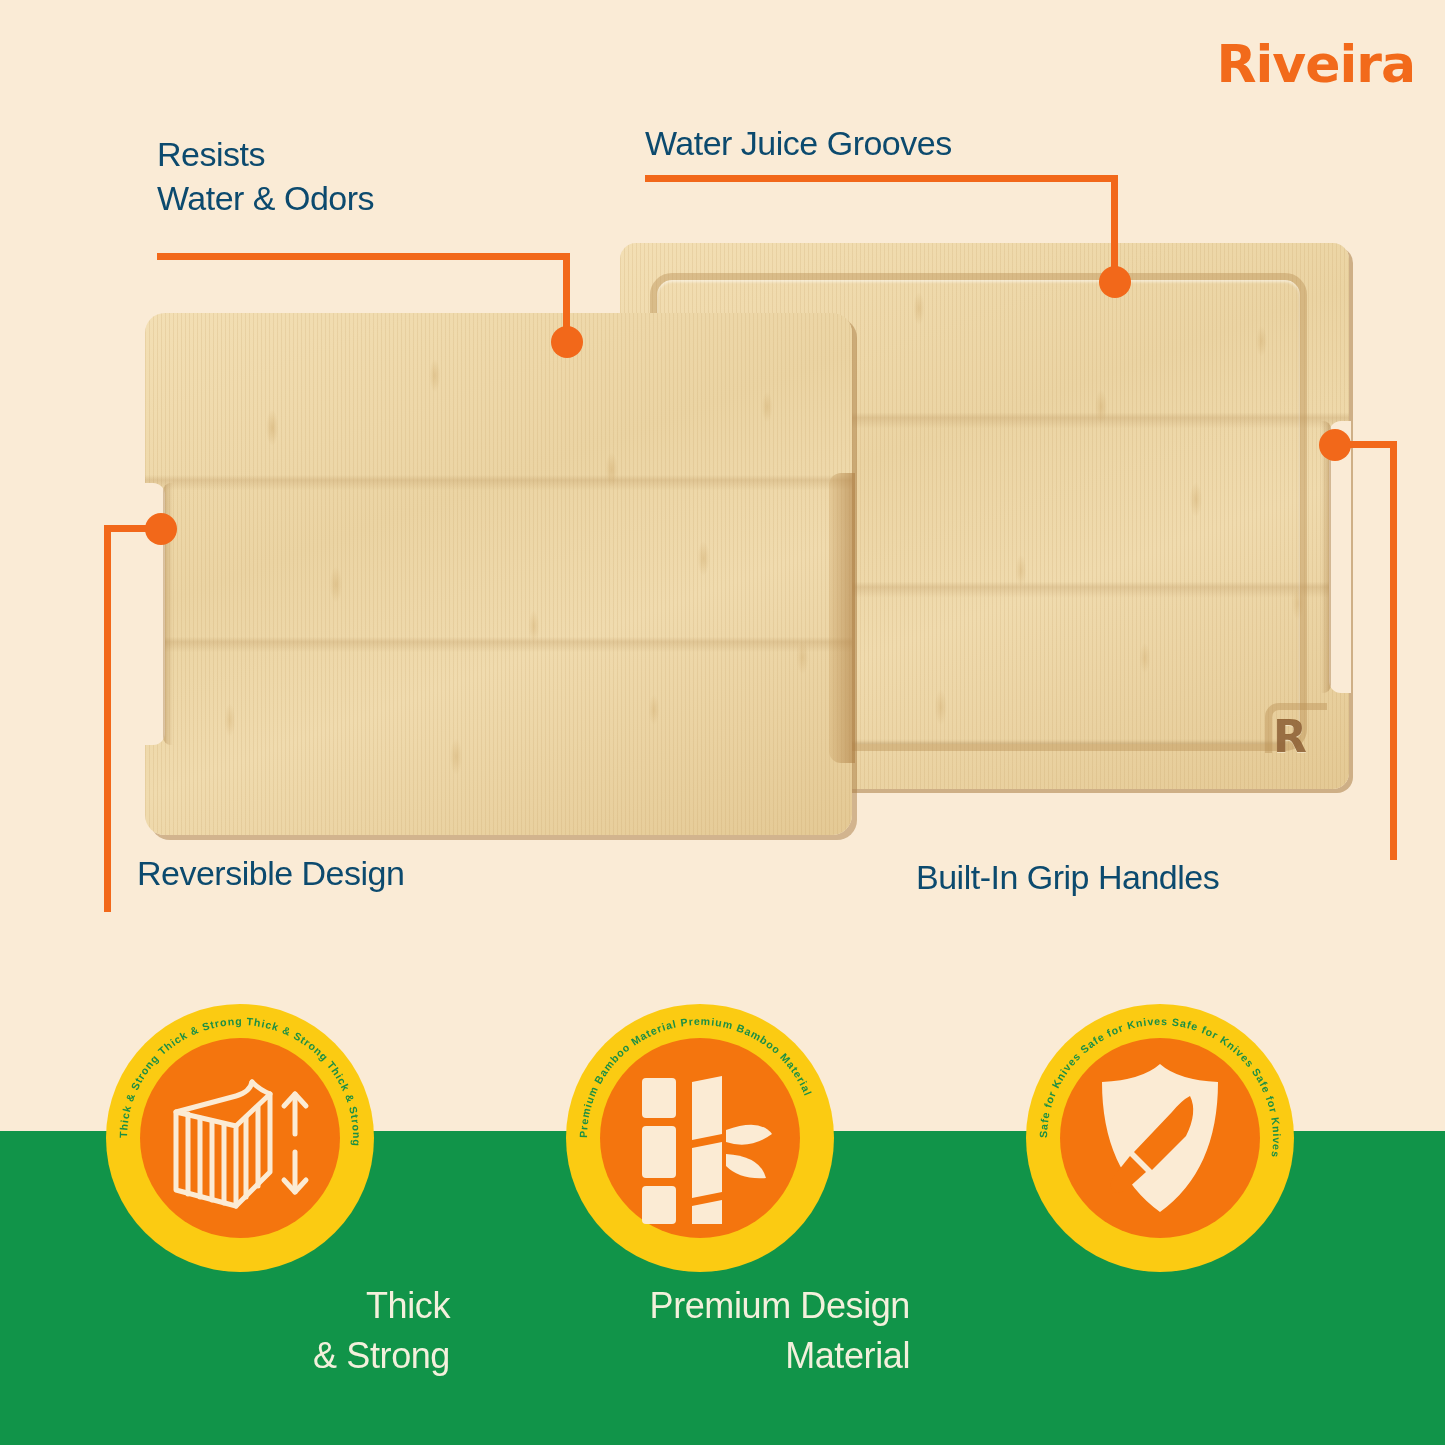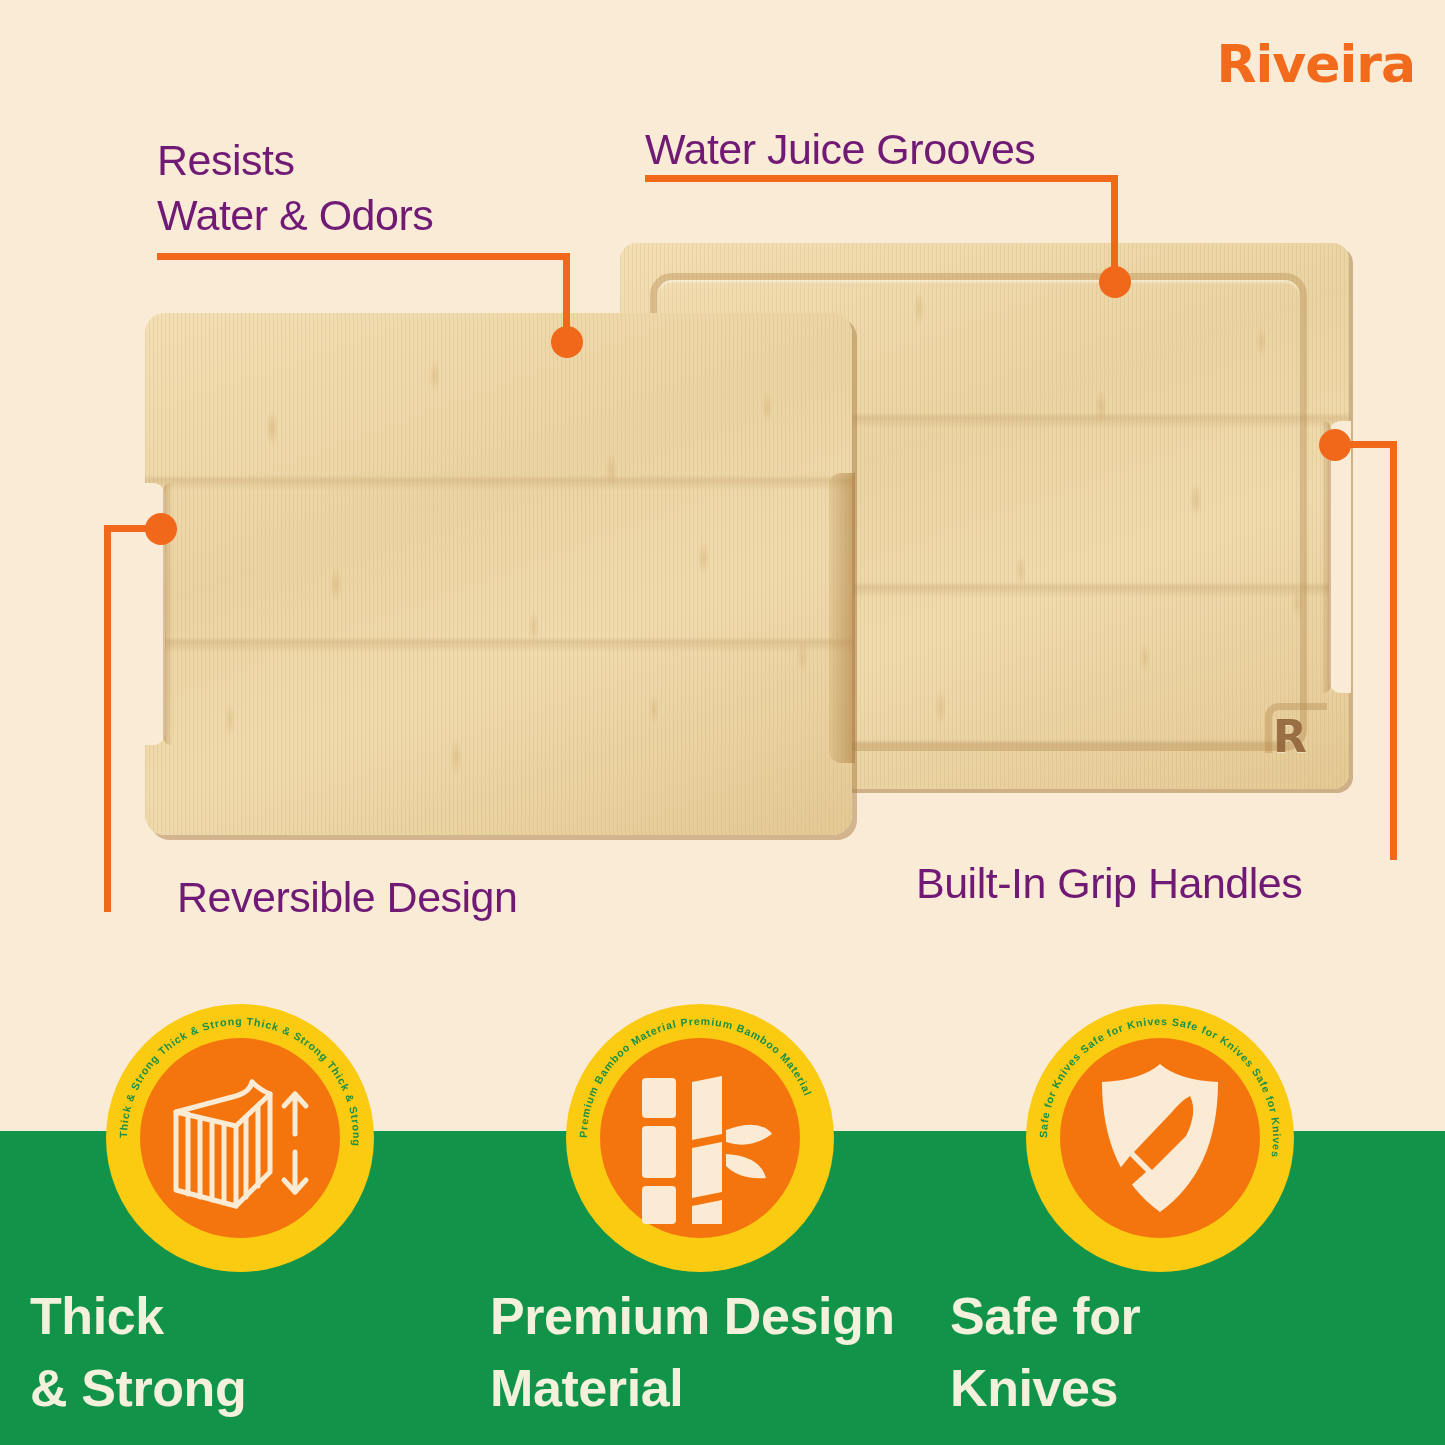--- a/index.html
+++ b/index.html
@@ -29,30 +29,30 @@
     font-size: 52px;
     font-weight: bold;
     letter-spacing: -1px;
     color: #F26A1B;
     font-family: "DejaVu Sans", sans-serif;
   }
 
   
   .callout-text {
     position: absolute;
-    color: #701a75;
-    font-size: 43px;
+    color: #0c4a6e;
+    font-size: 34px;
     font-weight: 500;
     line-height: 1.28;
     letter-spacing: -0.5px;
     white-space: pre-line;
   }
   #callout-water { left: 157px; top: 133px; }
   #callout-grooves { left: 645px; top: 122px; }
-  #callout-reversible { left: 137px; top: 870px; margin-left: 40px; }
+  #callout-reversible { left: 137px; top: 852px; }
   #callout-handles { left: 916px; top: 812px; margin-top: 44px; }
 
   
   .leader { position: absolute; background: #F2681A; }
   .dot {
     position: absolute;
     width: 32px; height: 32px;
     border-radius: 50%;
     background: #F2681A;
   }
@@ -216,24 +216,24 @@
     width: 200px; height: 200px;
   }
   #badge-thick    { left: 106px;  top: 1004px; }
   #badge-bamboo   { left: 566px;  top: 1004px; }
   #badge-knives   { left: 1026px; top: 1004px; }
 
   
   .badge-caption {
     position: absolute;
     width: 420px;
-    text-align: left;
+    text-align: right;
     color: #F3F0DC;
-    font-size: 52px;
-    font-weight: 700;
+    font-size: 36px;
+    font-weight: 400;
     line-height: 1.38;
     letter-spacing: -0.4px;
     white-space: pre-line;
   }
   #caption-thick  { left: 30px;  top: 1281px; }
   #caption-bamboo { left: 490px; top: 1281px; }
   #caption-knives { left: 950px; top: 1281px; }
 </style>
 </head>
 <body>
@@ -354,16 +354,14 @@
         <path d="M 130,58 Q 138,74 126,98 L 92,132 L 74,114 L 112,74 Q 122,62 130,58 Z"></path>
         <path d="M 70,118 L 86,134 L 66,152 Q 56,158 52,152 Q 48,146 54,138 Z"></path>
       </g>
     </svg>
   </div>
 
   <div id="caption-thick" class="badge-caption">Thick
 &amp; Strong</div>
   <div id="caption-bamboo" class="badge-caption">Premium Design
 Material</div>
-  <div id="caption-knives" class="badge-caption">Safe for
-Knives</div>
 
 </div>
 
 </body></html>

